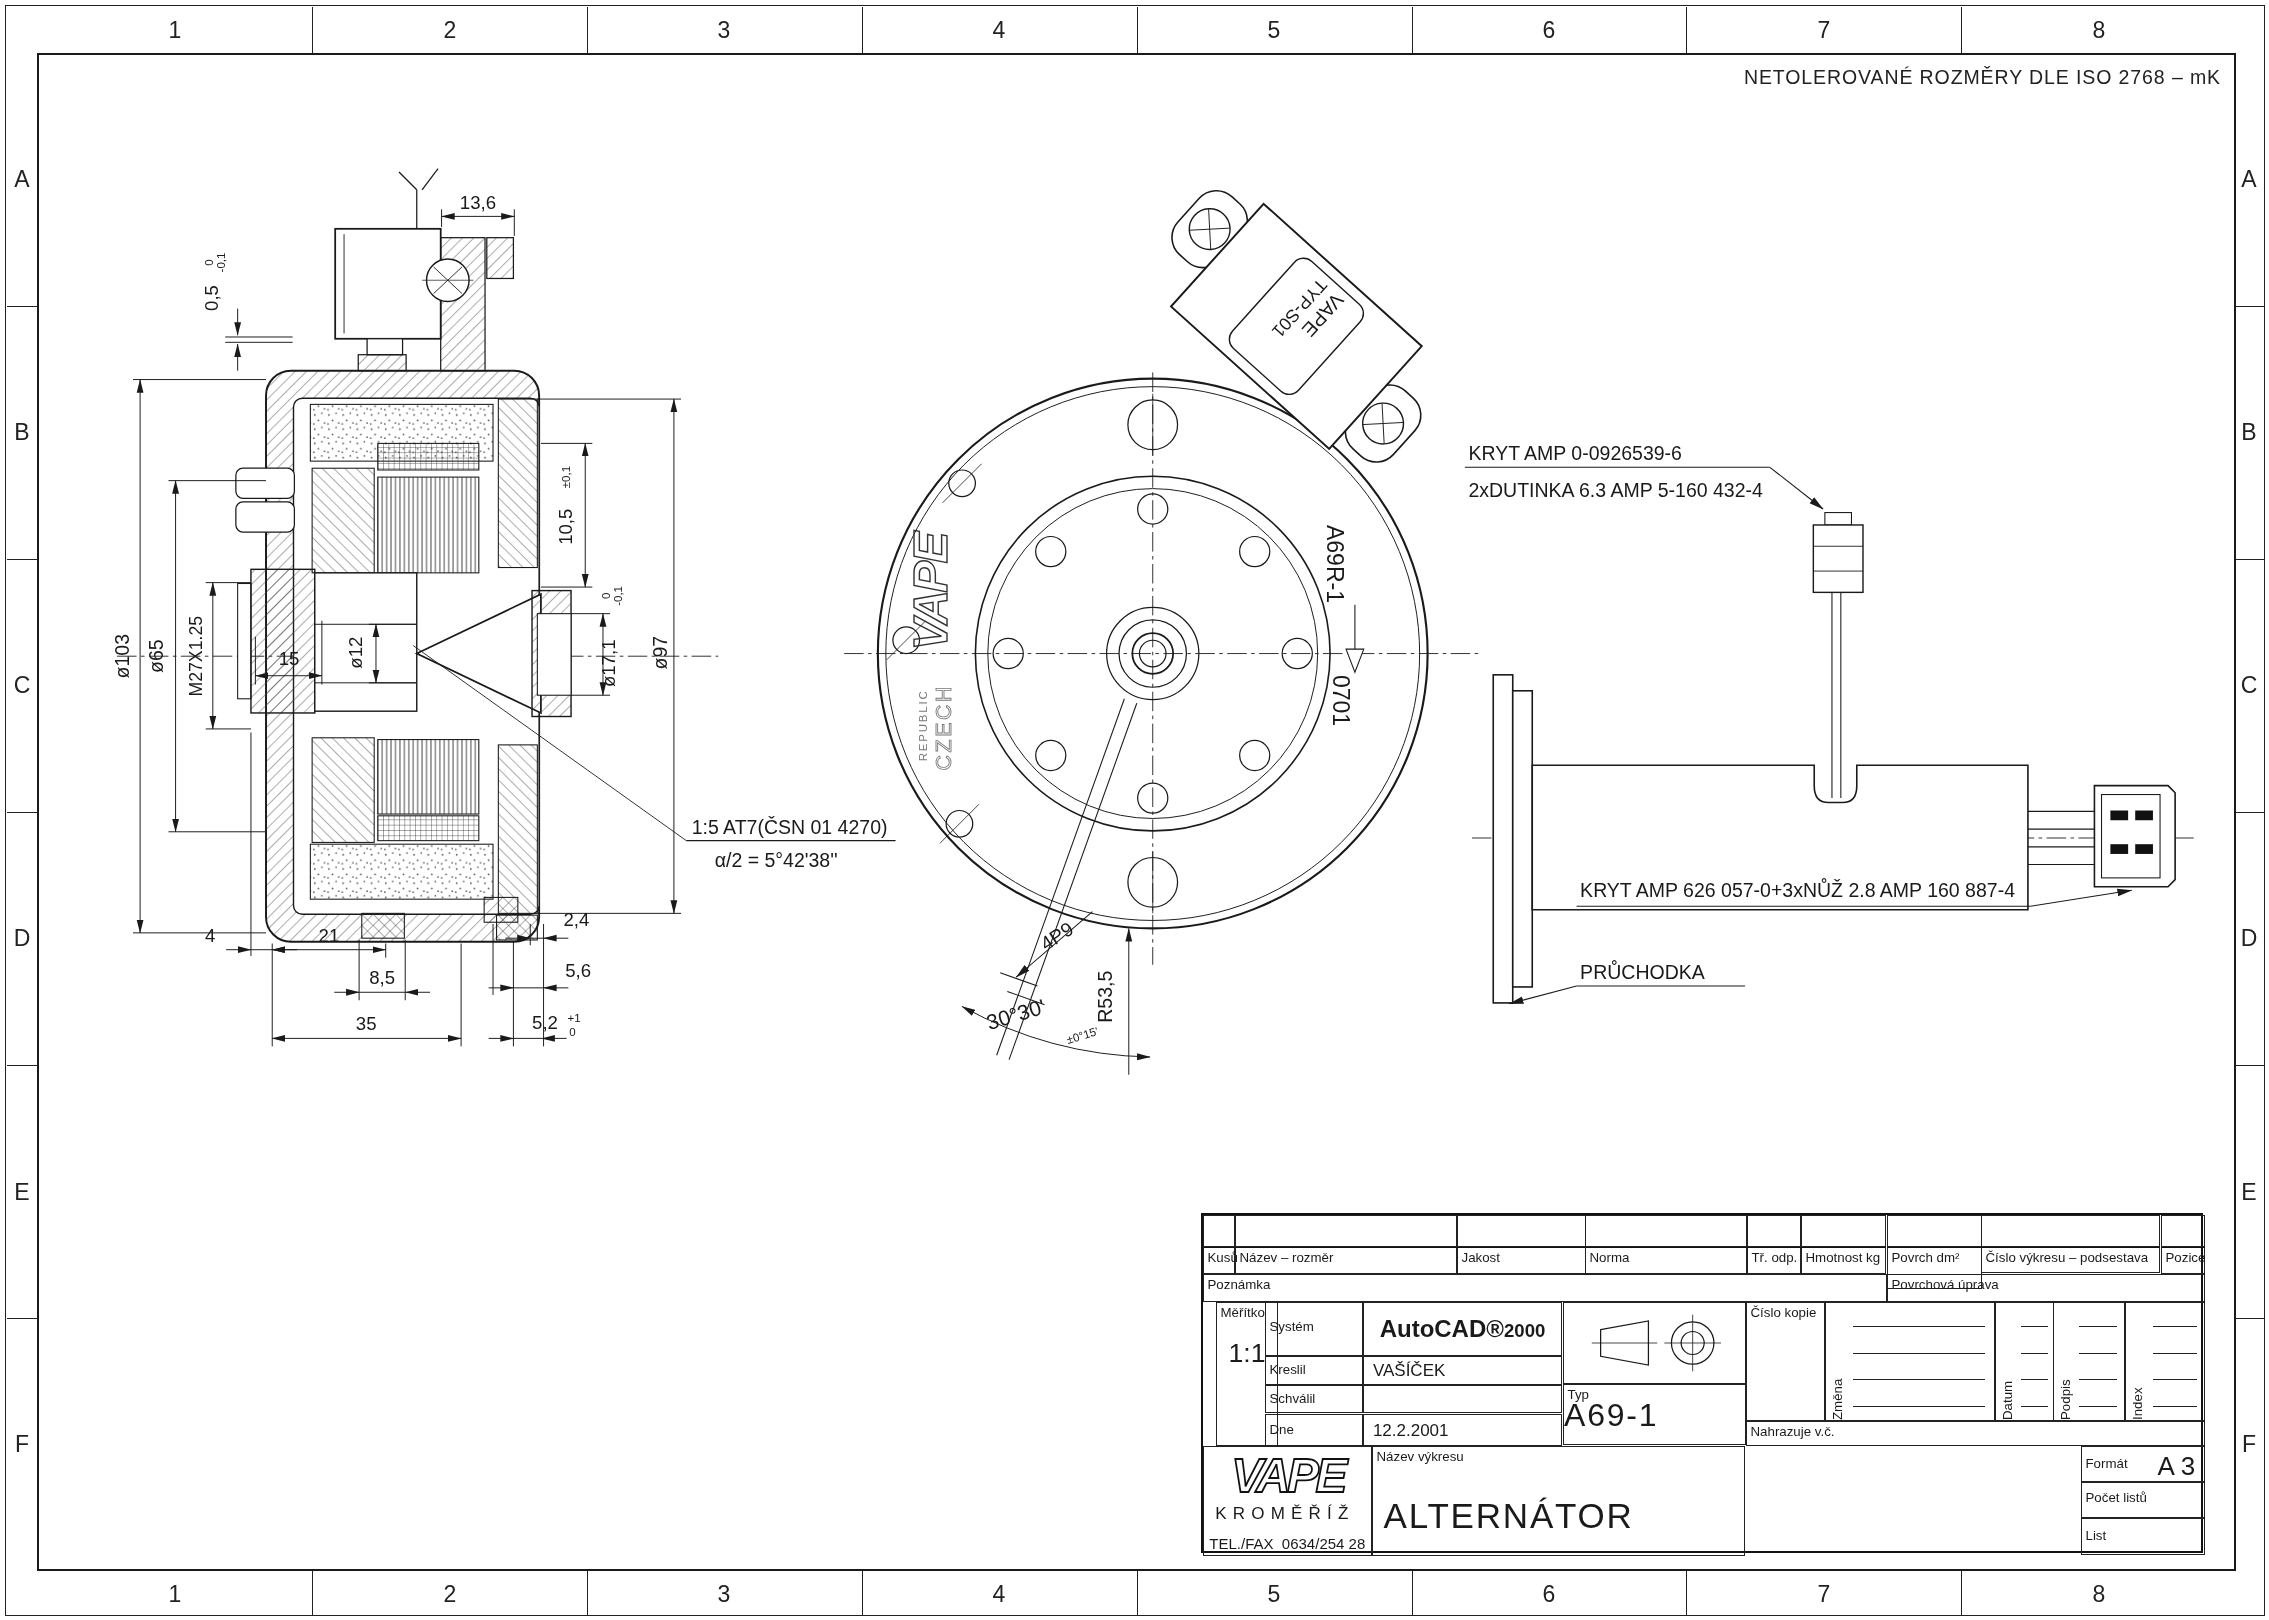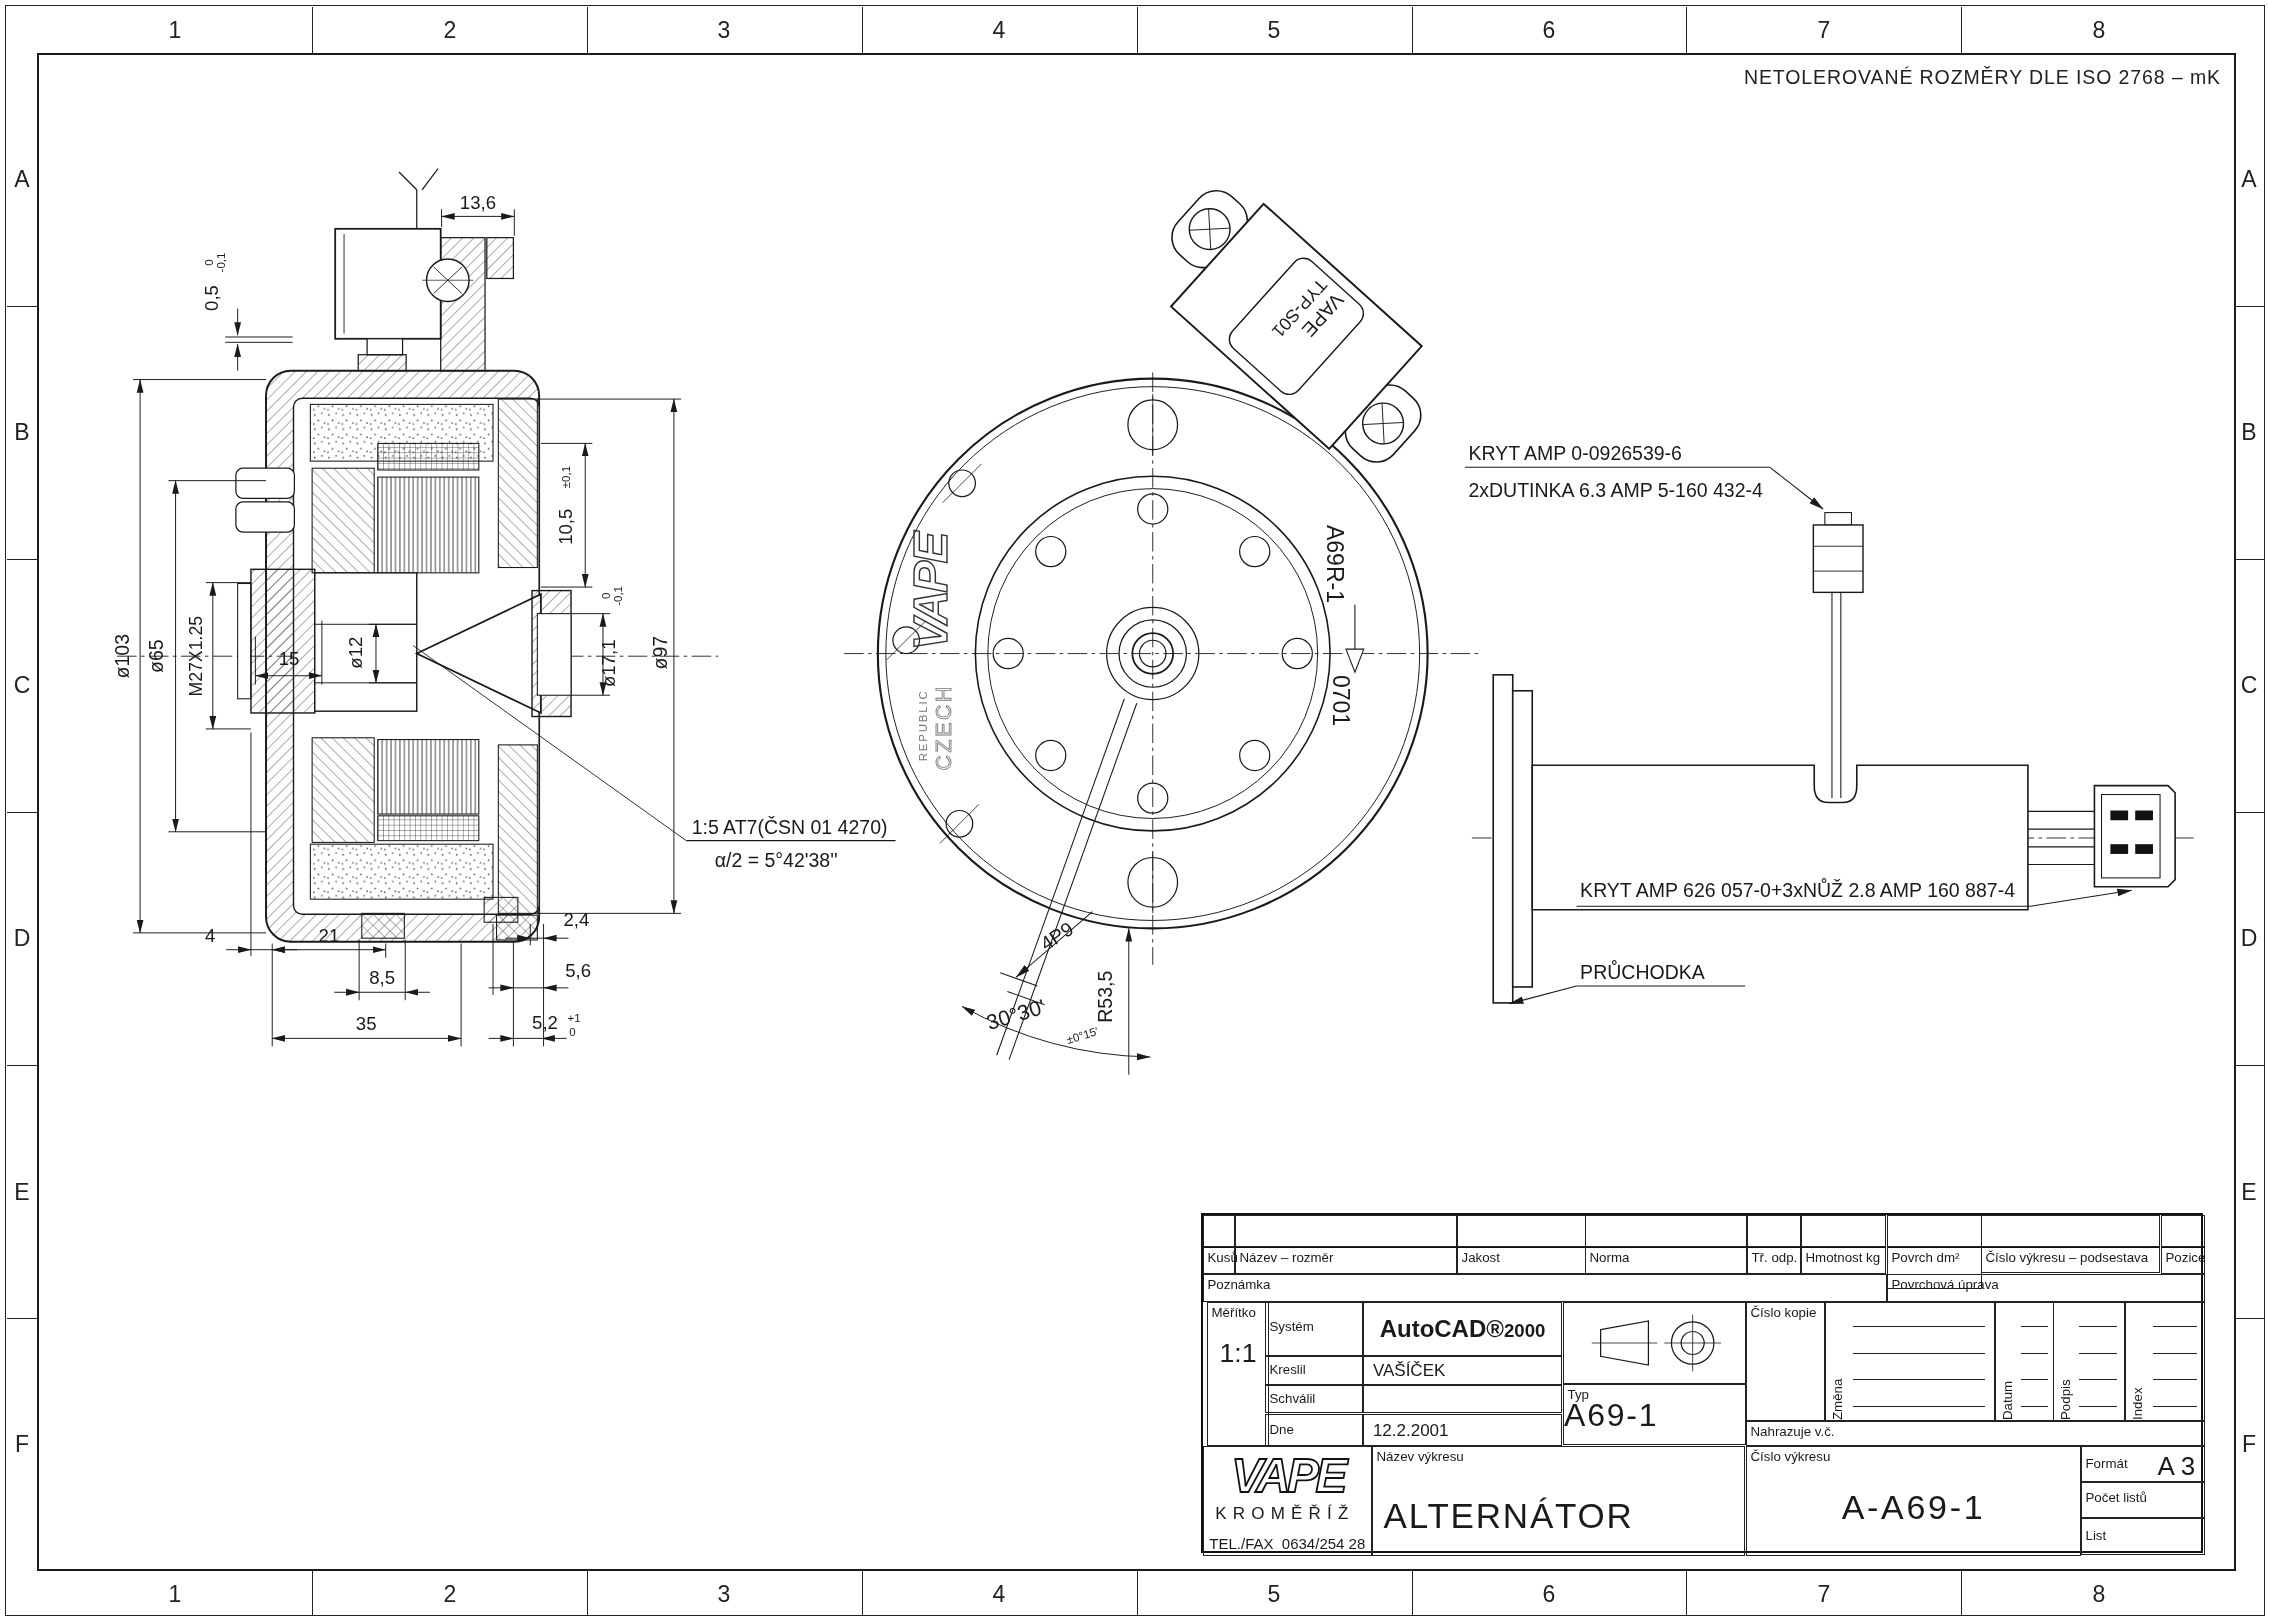--- a/index.html
+++ b/index.html
@@ -440,21 +440,21 @@
         <span class="lab">Pozice</span>
       </div>
 
     <div class="cell" style="left:0;top:59px;width:684px;height:28px;">
         <span class="lab">Poznámka</span>
       </div>
     <div class="cell" style="left:684px;top:59px;width:318px;height:28px;">
         <span class="lab">Povrchová úprava</span>
       </div>
 
-    <div class="cell" style="left:4px;top:87px;width:62px;height:144px;border-width:1.8px;">
+    <div class="cell" style="left:13px;top:87px;width:62px;height:144px;border-width:1.8px;">
       <span class="lab">Měřítko</span>
       <div style="position:absolute;left:0;right:0;top:35px;text-align:center;font-size:26.6px;">1:1</div>
     </div>
 
     <div class="cell" style="left:62px;top:87px;width:98px;height:54px;">
         <span class="lab" style="top:16px;">Systém</span>
       </div>
     <div class="cell" style="left:160px;top:87px;width:199px;height:54px;text-align:center;">
       <span style="font-size:24px;font-weight:bold;line-height:51px;">AutoCAD®</span><span style="font-size:18.6px;font-weight:bold;">2000</span>
     </div>
@@ -527,24 +527,20 @@
       <div style="position:absolute;left:5.3px;bottom:3.5px;font-size:15px;">
         <span>TEL./FAX</span>&nbsp;&nbsp;<span>0634/254 28</span>
       </div>
     </div>
 
     <div class="cell" style="left:169px;top:231px;width:373px;height:110px;border-width:1.8px;">
       <span class="lab">Název výkresu</span>
       <div style="position:absolute;left:10.6px;bottom:19.5px;font-size:35px;letter-spacing:1.8px;">ALTERNÁTOR</div>
     </div>
 
-    <div class="cell" style="left:543px;top:231px;width:335px;height:110px;">
-      <span class="lab">Číslo výkresu</span>
-      <div style="position:absolute;left:0;right:0;top:41px;text-align:center;font-size:34px;letter-spacing:2.7px;">A-A69-1</div>
-    </div>
 
     <div class="cell" style="left:878px;top:231px;width:124px;height:36px;">
       <span class="lab" style="top:8.9px;">Formát</span>
       <span style="position:absolute;right:8.9px;top:3.5px;font-size:26px;">A 3</span>
     </div>
     <div class="cell" style="left:878px;top:267px;width:124px;height:36px;">
         <span class="lab" style="top:7px;">Počet listů</span>
       </div>
     <div class="cell" style="left:878px;top:303px;width:124px;height:37px;">
         <span class="lab" style="top:8.9px;">List</span>

